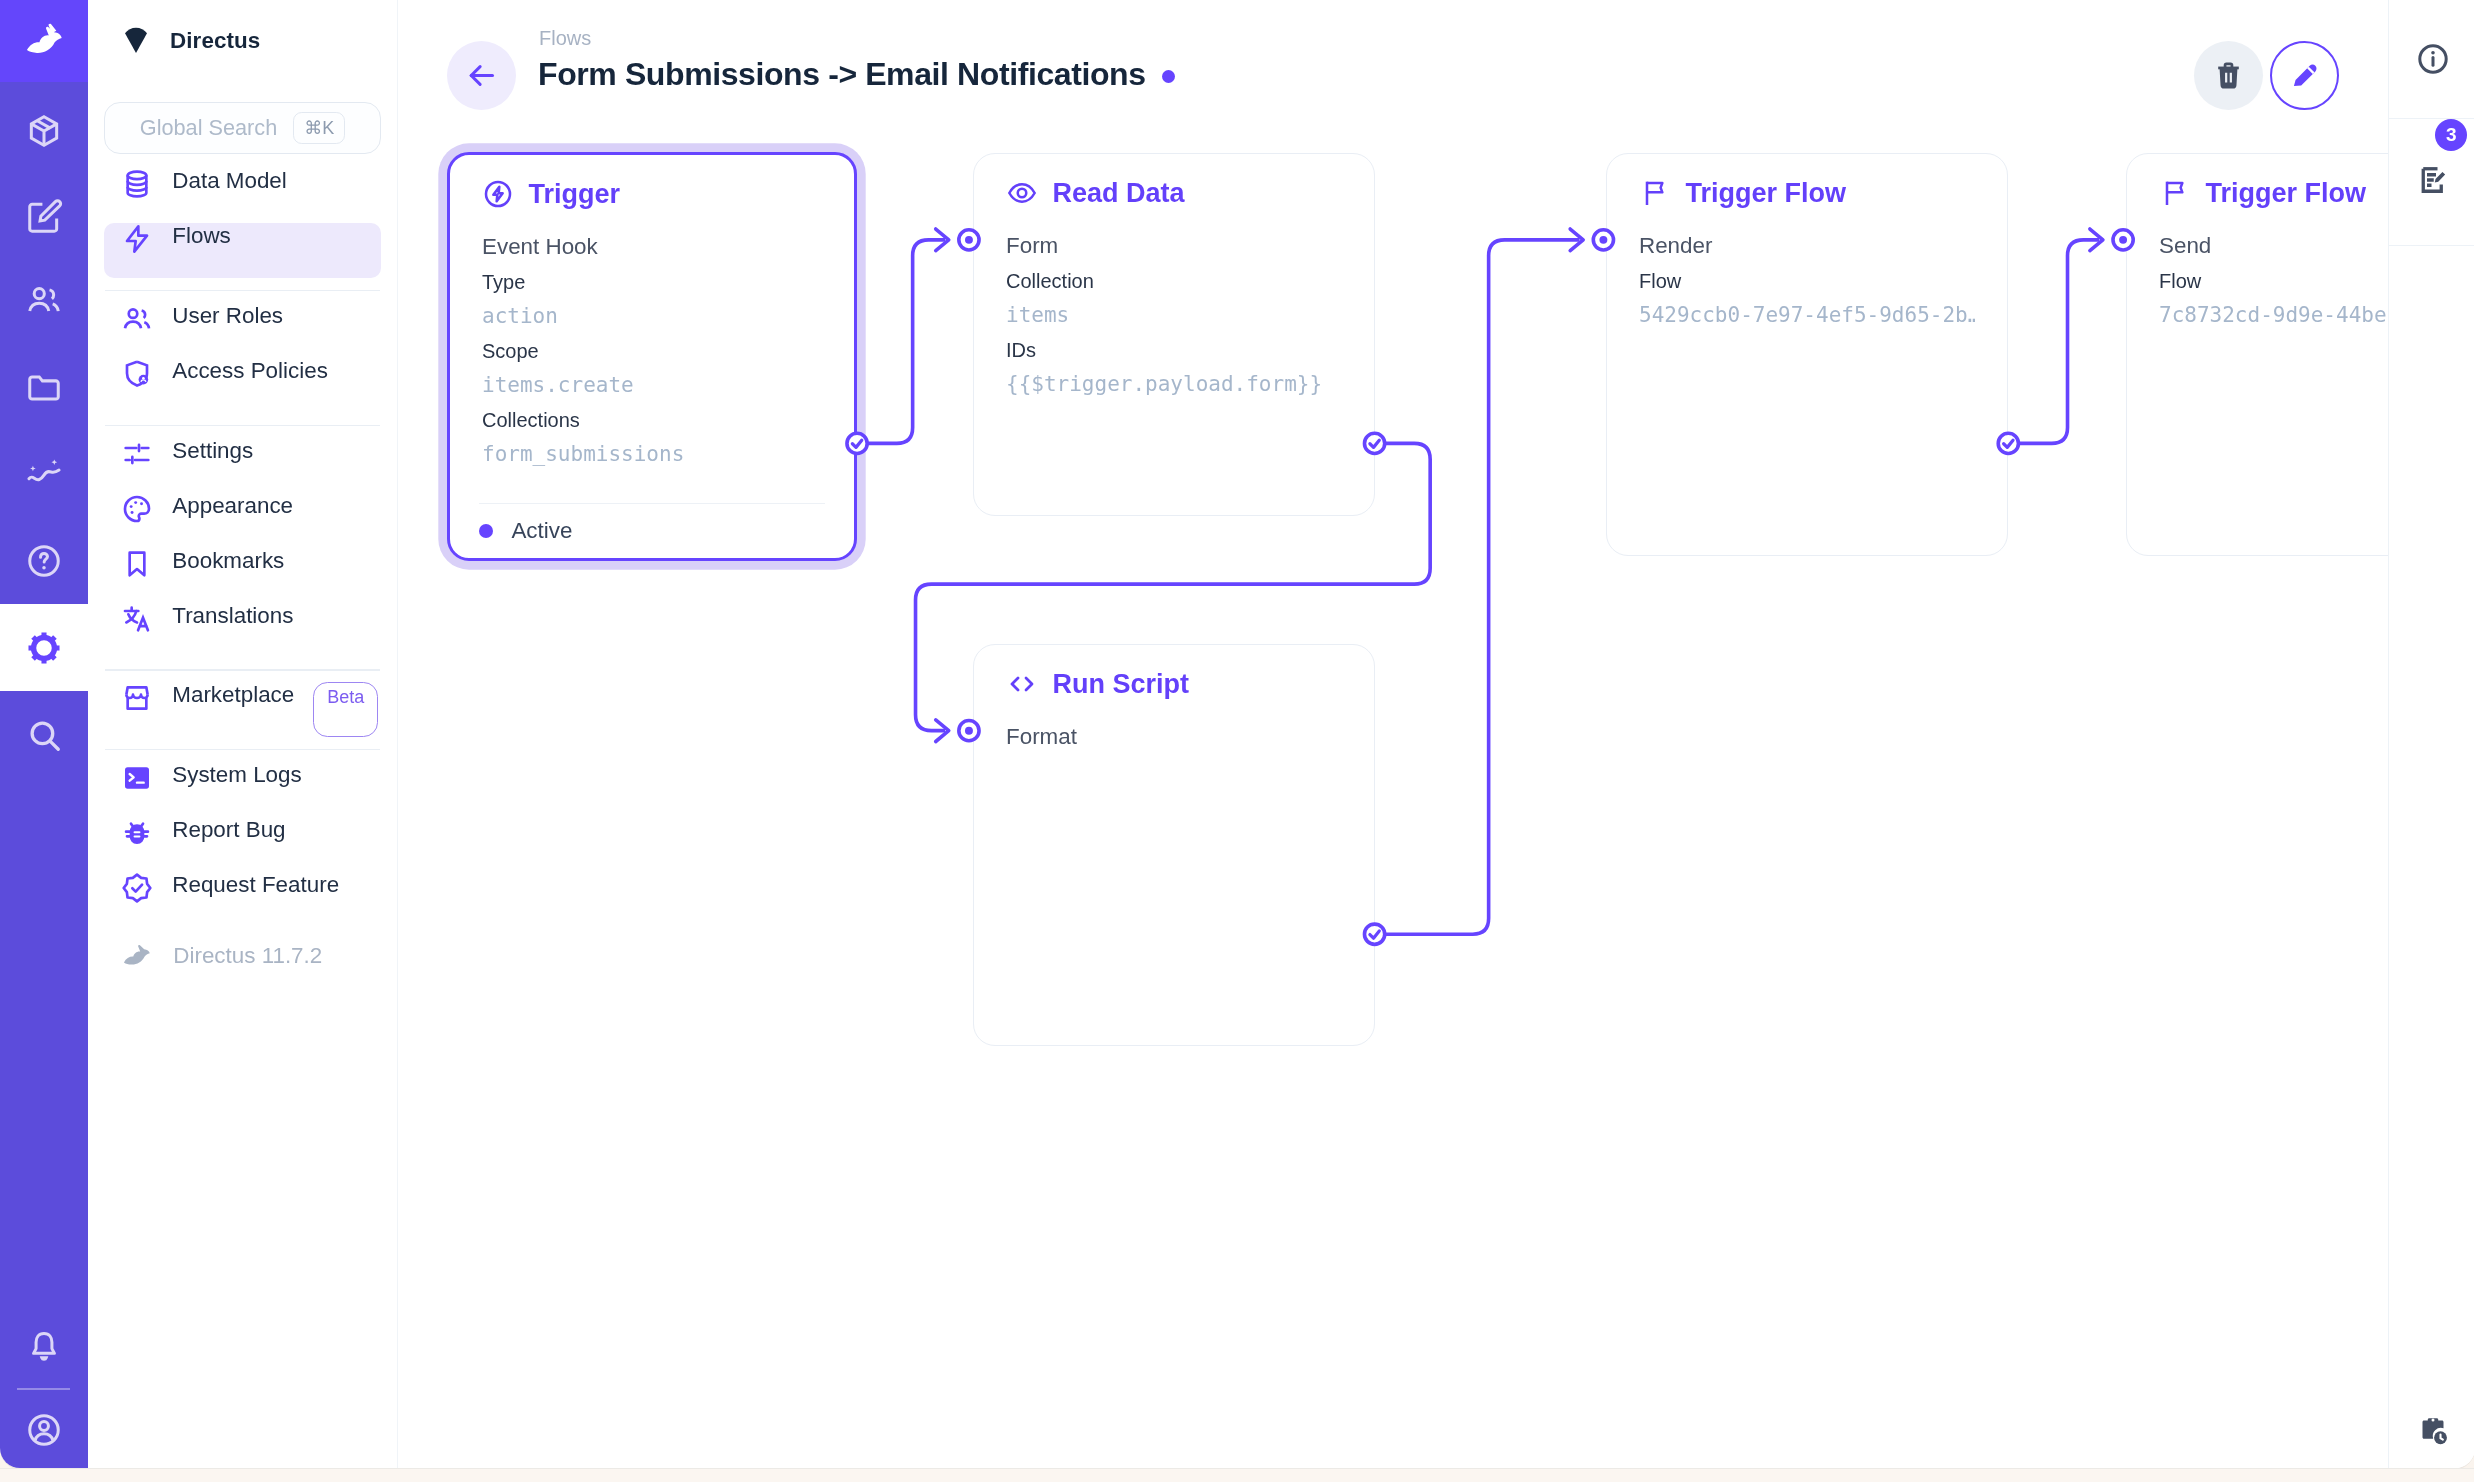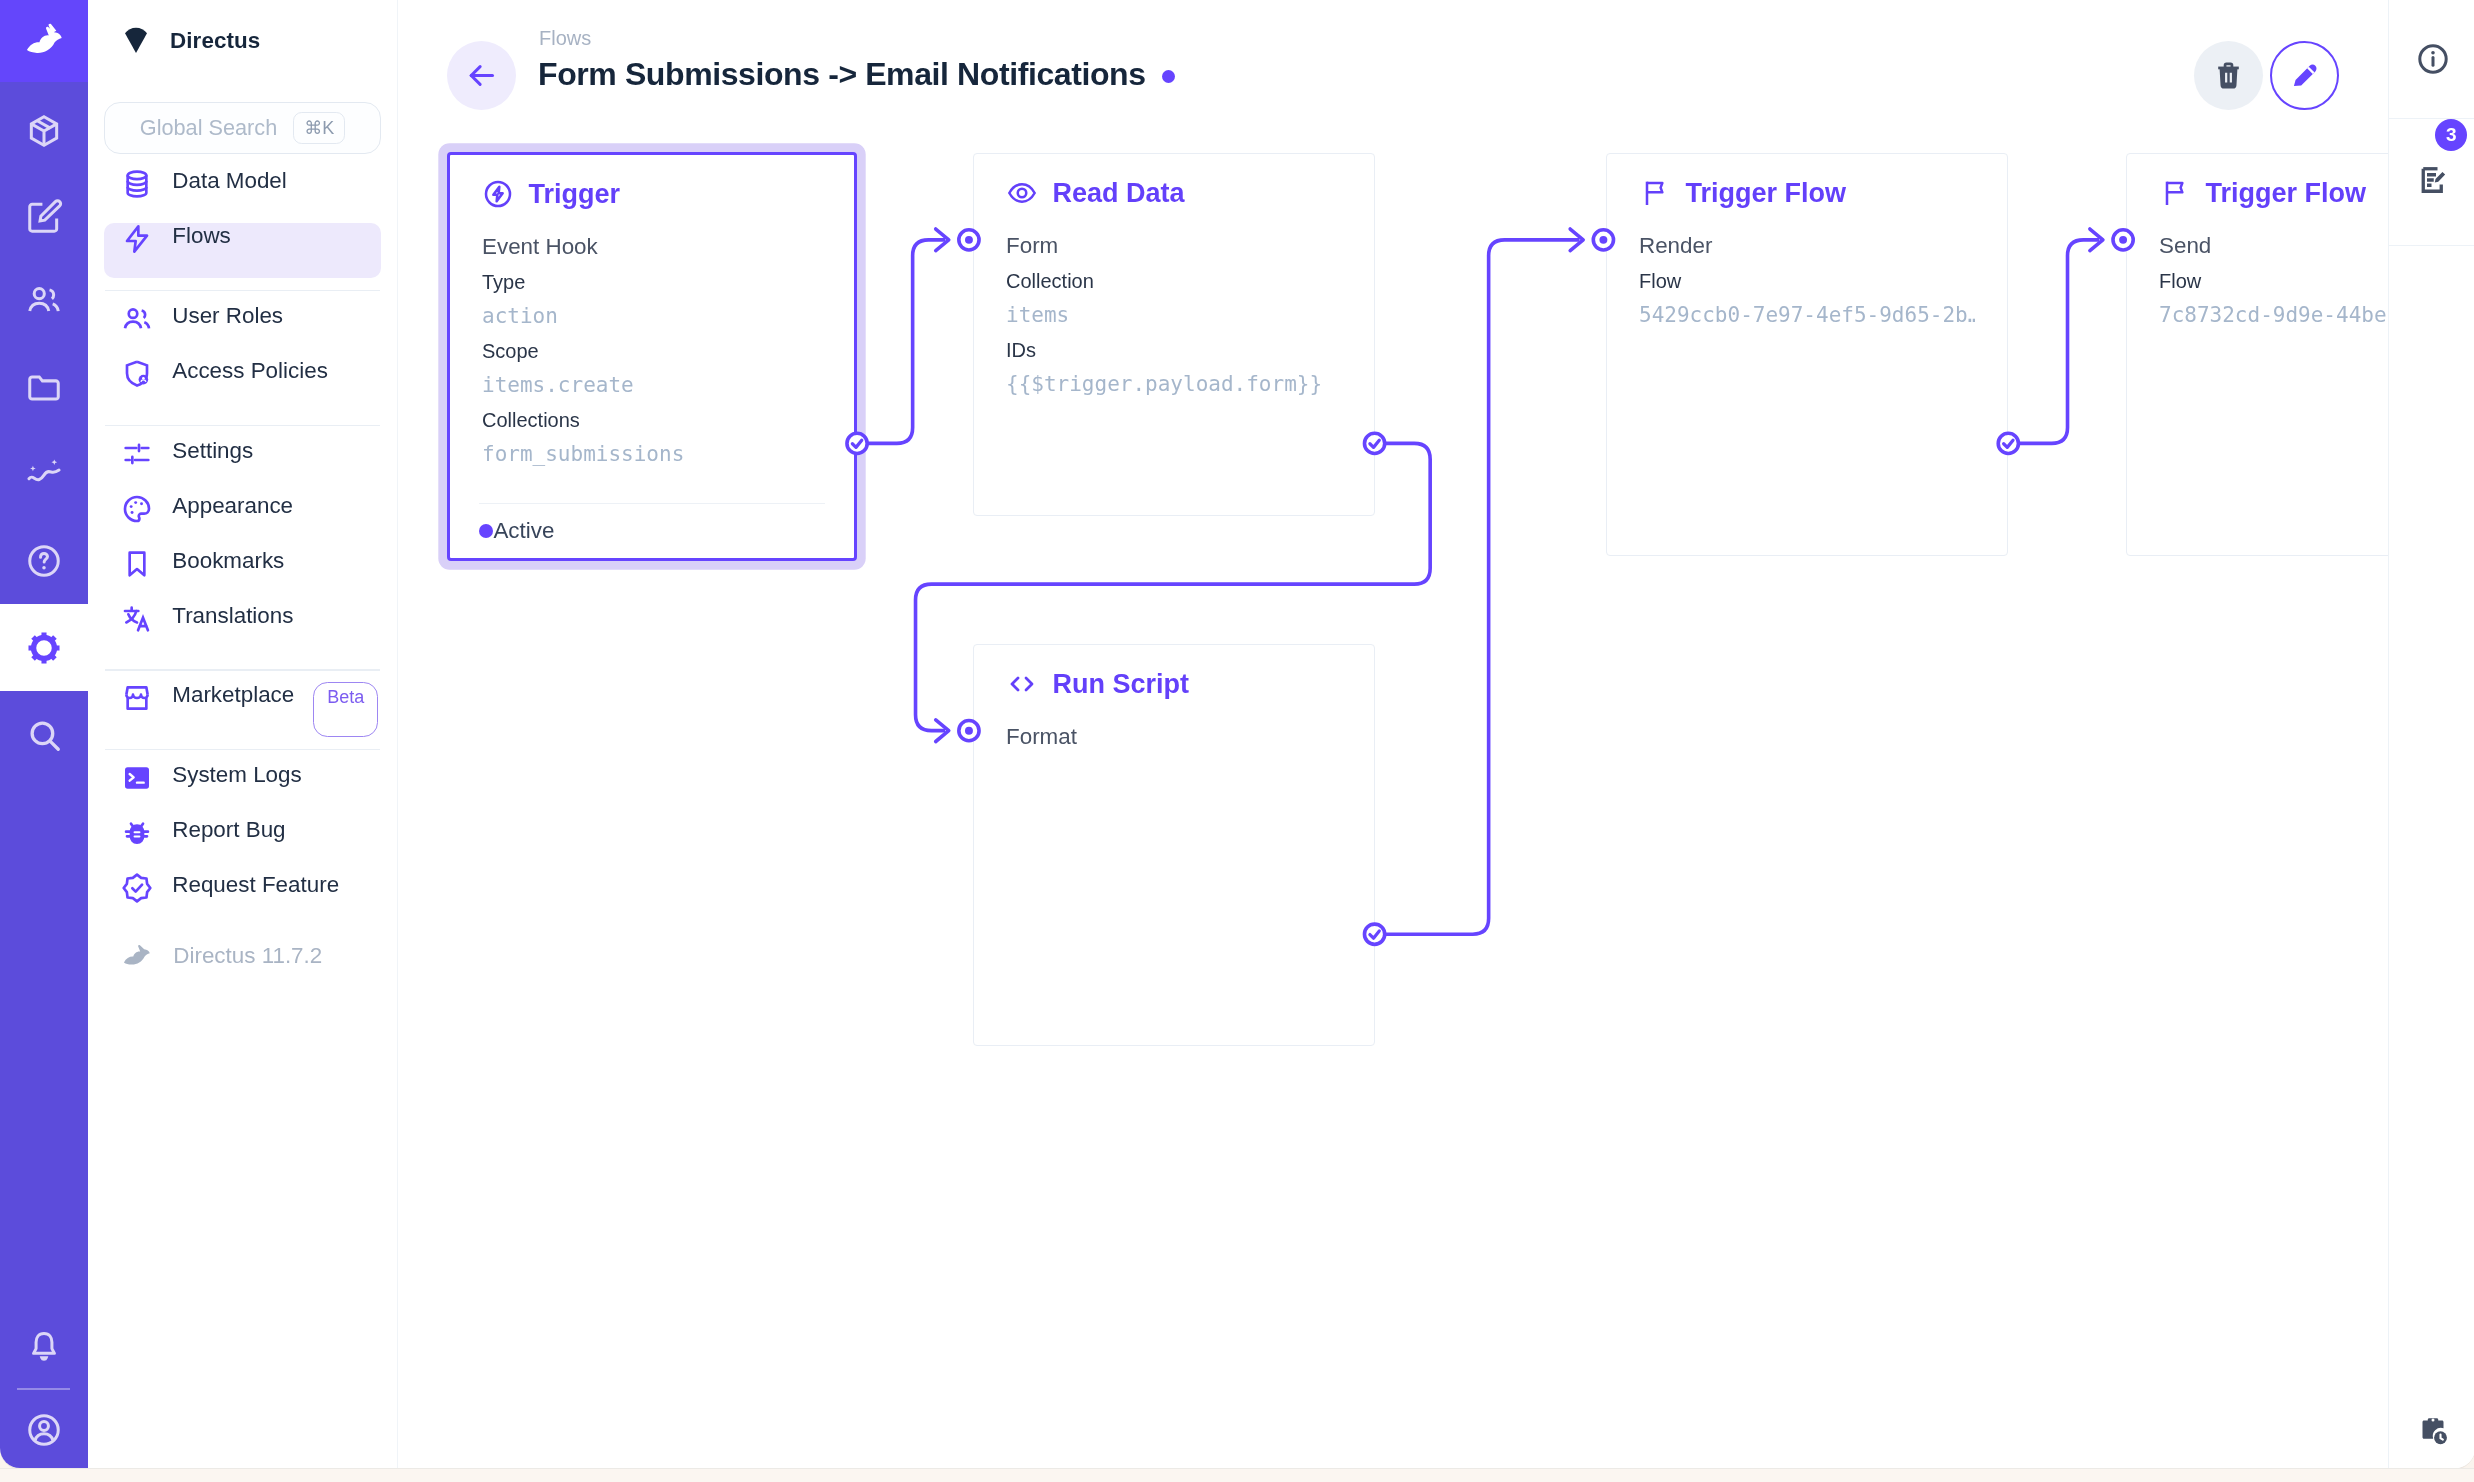--- a/index.html
+++ b/index.html
@@ -56,28 +56,28 @@
   .breadcrumb{position:absolute;left:141px;top:27.4px;font-size:20px;font-weight:500;color:#A7B2C3}
   .page-title{position:absolute;left:140px;top:56px;font-size:32px;font-weight:700;color:#16263B;letter-spacing:-0.4px;display:flex;align-items:center;gap:16px;white-space:nowrap}
   .unsaved-dot{width:13.7px;height:13.7px;border-radius:50%;background:var(--accent);margin-top:4.3px}
   .hdr-btn{position:absolute;top:41px;width:69px;height:69px;border-radius:50%;display:flex;align-items:center;justify-content:center}
   .hdr-btn svg{width:33px;height:33px}
   .trash-btn{left:1796px;background:#ECF0F5;color:var(--slate-icon)}
   .edit-btn{left:1872px;background:#fff;border:2.9px solid var(--accent);color:var(--accent)}
 
   
   .canvas{position:absolute;inset:0;overflow:hidden}
-  .panel{position:absolute;background:#fff;border:1.4px solid var(--panel-border);border-radius:4px;padding:23px 32px}
+  .panel{position:absolute;background:#fff;border:1.4px solid var(--panel-border);border-radius:22px;padding:23px 32px}
   .panel.selected{border:3.6px solid var(--accent);box-shadow:0 0 0 8.7px #D9D0F8}
   .p-title{display:flex;align-items:center;gap:14.4px;color:#6340FA;font-size:27px;font-weight:700;margin-bottom:20px}
   .p-title svg{width:32px;height:32px;flex:none}
   .p-plain{font-size:22.4px;color:var(--text);line-height:34px}
   .p-label{font-size:20px;font-weight:400;color:var(--label);line-height:34px;margin-top:1px}
   .p-value{font-family:"DejaVu Sans Mono",monospace;font-size:21px;color:var(--muted);line-height:34px;white-space:nowrap;overflow:hidden}
-  .p-footer{position:absolute;left:0;right:0;bottom:0;height:55px;border-top:1.4px solid #EDF1F6;margin:0 29px;display:flex;align-items:center;gap:0;font-size:22.4px;color:#37445A}
+  .p-footer{position:absolute;left:0;right:0;bottom:0;height:55px;border-top:1.4px solid #EDF1F6;margin:0 29px;display:flex;align-items:center;gap:18px;font-size:22.4px;color:#37445A}
   .p-footer .dot{width:14.4px;height:14.4px;border-radius:50%;background:var(--accent)}
   .edges{position:absolute;inset:0;pointer-events:none}
 
   
   .right-rail{position:absolute;right:0;top:0;width:87px;height:1468px;background:#fff;border-left:1.4px solid #EDF2F7}
   .rr-btn{position:absolute;left:0;width:87px;display:flex;align-items:center;justify-content:center;color:var(--slate-icon)}
   .rr-btn svg{width:36px;height:36px}
   .rr-div{position:absolute;left:0;width:87px;height:1.4px;background:#EDF2F7}
   .rr-badge{position:absolute;width:32px;height:32px;border-radius:50%;background:var(--accent);color:#fff;font-size:19px;font-weight:700;display:flex;align-items:center;justify-content:center}
 </style>

